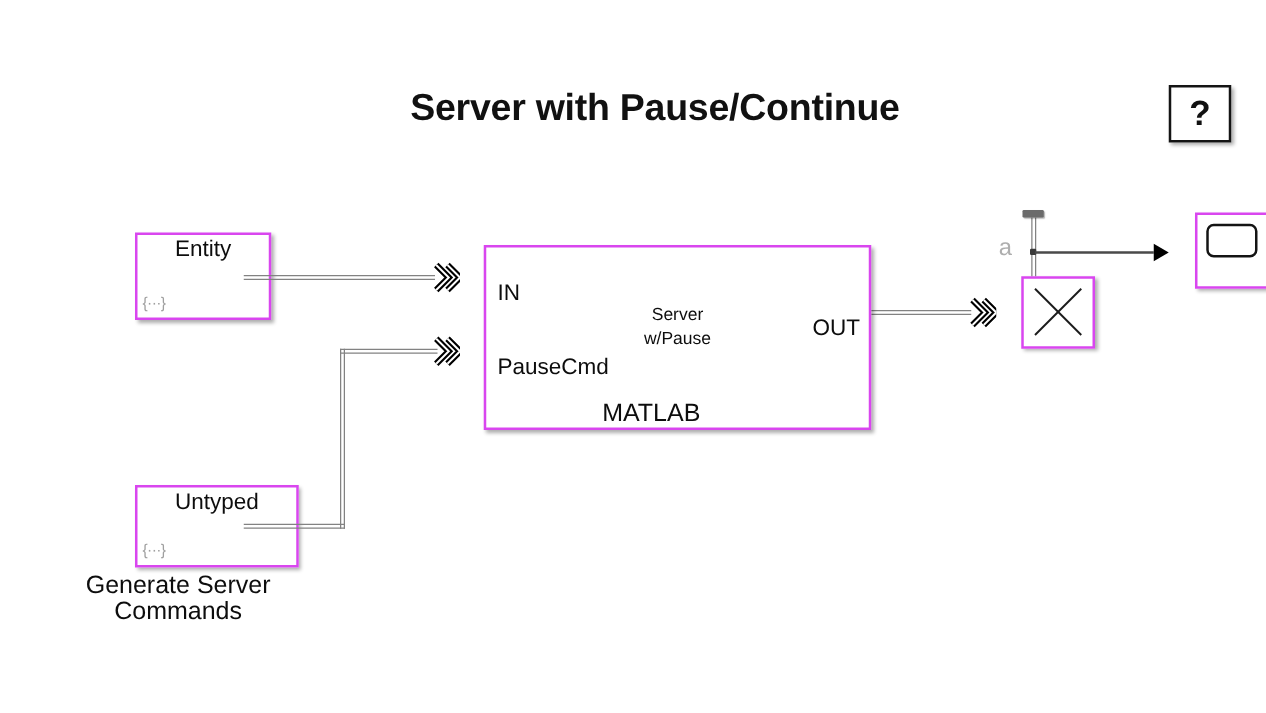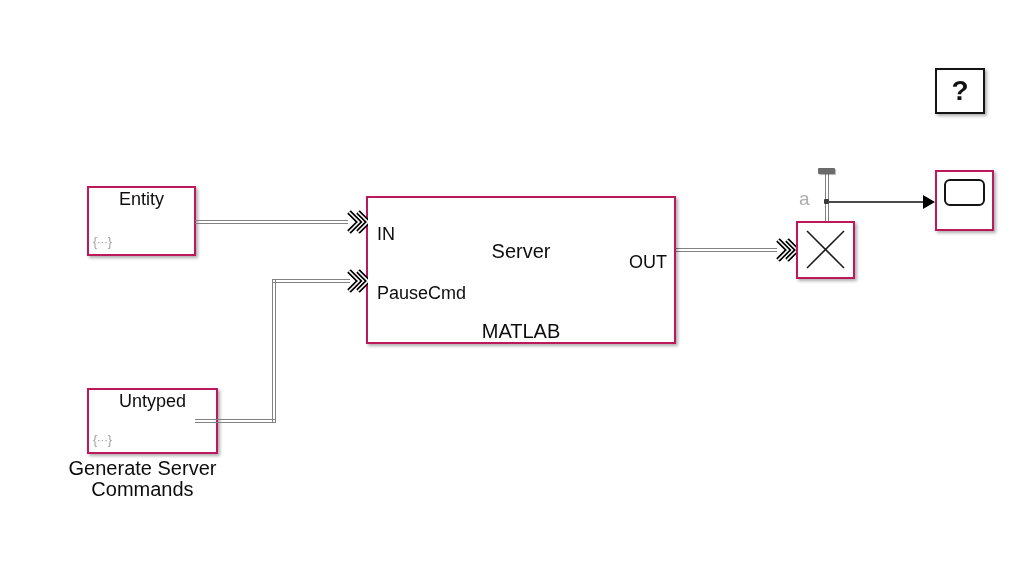--- a/index.html
+++ b/index.html
@@ -7,22 +7,23 @@
     width:1013px; height:570px; background:#ffffff;
     font-family:"Liberation Sans", sans-serif;
     position:relative; overflow:hidden;
     color:#1a1a1a;
   }
   .canvas { position:absolute; inset:0; }
 
   
   .block {
     position:absolute; background:#ffffff;
-    border:2px solid #be185d; box-sizing:border-box;
+    border:2px solid #d946ef; box-sizing:border-box;
     box-shadow:2px 2px 3px rgba(0,0,0,0.32);
+    margin-left:21px;
   }
   .block-label {
     position:absolute; top:1px; left:0; right:0;
     text-align:center; font-size:18px; line-height:21px; color:#0d0d0d;
   }
   .badge {
     position:absolute; left:4px; bottom:5px;
     color:#9f9f9f; font-size:12.5px; letter-spacing:-0.5px;
   }
 
@@ -50,21 +51,21 @@
   }
   .dline-v {
     position:absolute; width:4px; box-sizing:border-box;
     border-left:1px solid #828282; border-right:1px solid #828282;
   }
 
   
   .port-label { position:absolute; font-size:18px; line-height:20px; color:#0d0d0d; }
   .server-name {
     position:absolute; left:0; right:0; top:44px;
-    text-align:center; font-size:20px; line-height:19px; color:#0d0d0d;
+    text-align:center; font-size:14px; line-height:19px; color:#0d0d0d;
   }
 
   .chevron { position:absolute; }
 
   
   .xsvg { position:absolute; inset:0; }
   .scope-screen {
     position:absolute; left:7px; top:7px; width:41px; height:27px;
     border:2px solid #141414; border-radius:6px; box-sizing:border-box;
   }
@@ -91,20 +92,21 @@
     position:absolute; left:923px; top:195px; width:0; height:0;
     border-left:12px solid #000;
     border-top:7px solid transparent; border-bottom:7px solid transparent;
   }
 </style>
 </head>
 <body>
 
 <div class="canvas">
 
+  <div class="model-title">Server with Pause/Continue</div>
 
   <div class="help-block">
     <span>?</span>
   </div>
 
   <div class="block" style="left:87px; top:186px; width:109px; height:70px;">
     <div class="block-label">Entity</div>
     <div class="badge">{···}</div>
   </div>
 
@@ -121,20 +123,21 @@
   <div class="dline-h" style="left:272px; top:279px; width:78px;"></div>
 
   <div class="dline-h" style="left:675px; top:248px; width:102px;"></div>
 
   <div class="block" style="left:366px; top:196px; width:310px; height:148px;">
     <div class="port-label" style="left:9px; top:26px;">IN</div>
     <div class="port-label" style="left:9px; top:85px;">PauseCmd</div>
     <div class="port-label" style="right:7px; top:54px;">OUT</div>
     <div class="server-name">
       <div>Server</div>
+      <div>w/Pause</div>
     </div>
   </div>
   <div class="caption" style="left:366px; top:321px; width:310px;">
     <div>MATLAB</div>
   </div>
 
   <svg class="chevron" style="left:346px; top:209px;" width="22" height="26" viewBox="0 0 22 26">
     <path d="M3 3 L13 13 L3 23" fill="none" stroke="#000" stroke-width="5"></path>
     <path d="M12 3 L22 13 L12 23" fill="none" stroke="#000" stroke-width="5"></path>
     <path d="M3 3 L13 13 L3 23" fill="none" stroke="#fff" stroke-width="1.6"></path>

